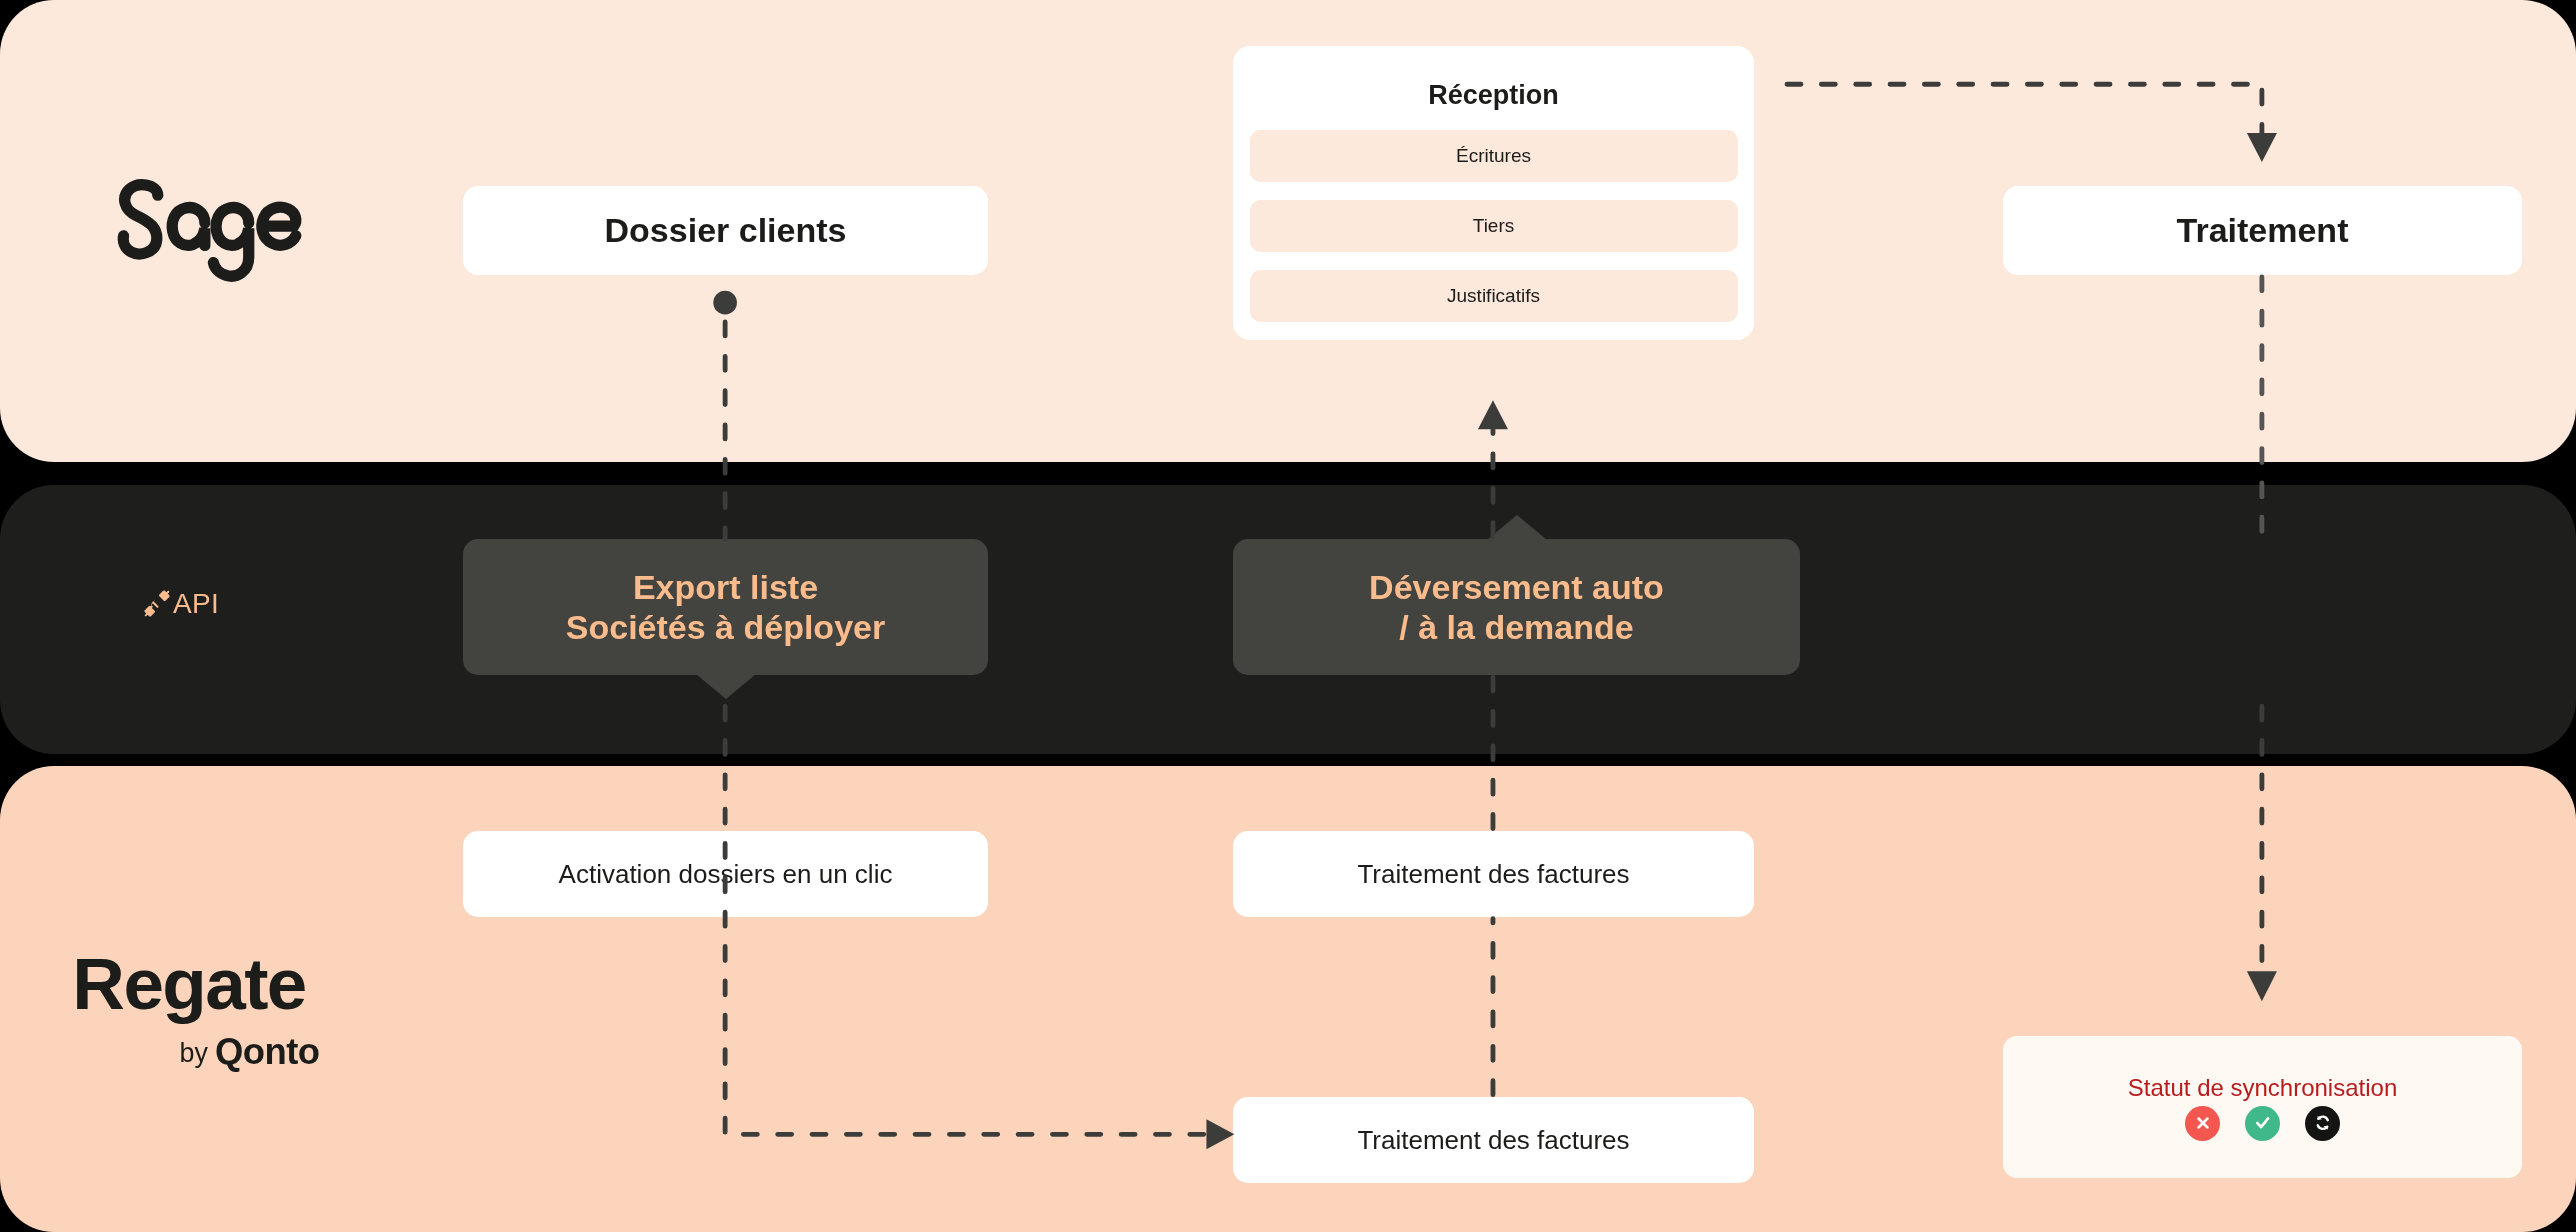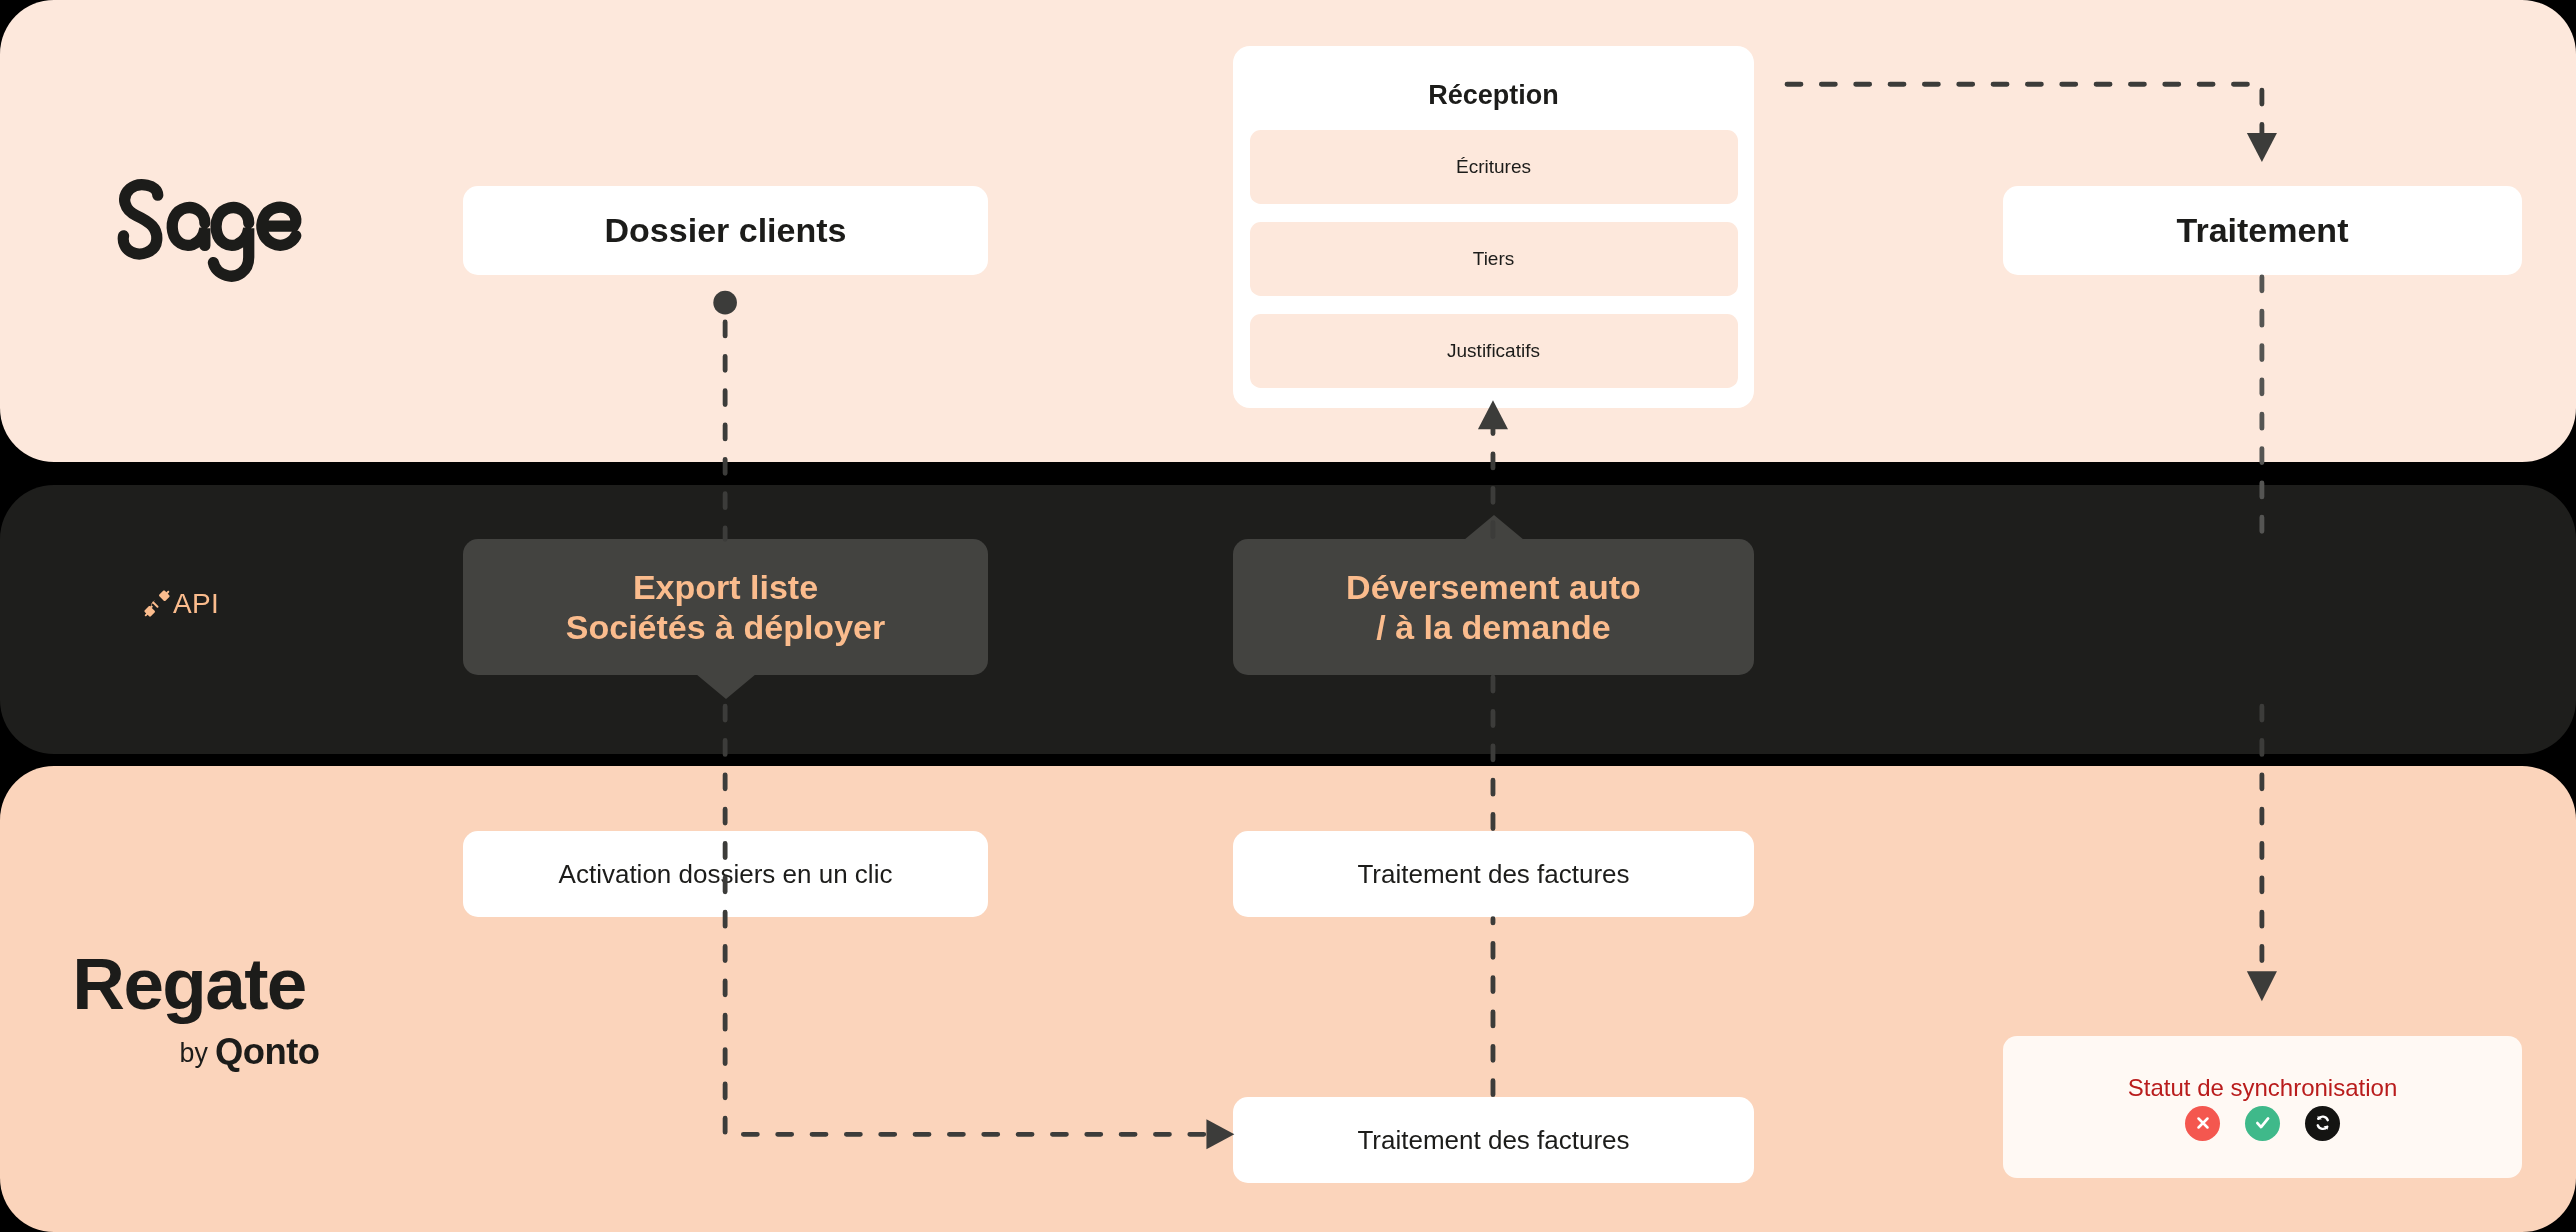--- a/index.html
+++ b/index.html
@@ -37,21 +37,21 @@
   .lbl-bold    { font-weight: 700; font-size: 34px; line-height: 1.18; }
   .lbl-reg     { font-weight: 400; font-size: 26px; line-height: 1.18; }
 
   
   .notch-down, .notch-up { position:absolute; left:50%; transform:translateX(-50%); width:0; height:0; }
   .notch-down { bottom:-23.6px; border-left:30px solid transparent; border-right:30px solid transparent; border-top:25px solid #434340; }
   .notch-up   { top:-23.6px;   border-left:30px solid transparent; border-right:30px solid transparent; border-bottom:25px solid #434340; }
 
   
   #card-reception {
-    position:absolute; left:1233px; top:46px; width:521px; height:362px;
+    position:absolute; left:1233px; top:46px; width:521px; height:294px;
     background:#FFFFFF; border-radius:17px; padding:18px 18px 18px 18px;
     display:flex; flex-direction:column; align-items:center;
   }
   #card-reception .rc-title { font-weight:700; font-size:27px; color:#1C1C1A; margin:16px 0 19.3px; }
   .rc-item {
     width:488px; height:74px; background:#FDE8DC; border-radius:10.7px;
     display:flex; align-items:center; justify-content:center;
     font-size:19px; color:#1C1C1A; font-weight:400; margin-bottom:18px;
   }
   .rc-item:last-child { margin-bottom:0; }
@@ -136,21 +136,21 @@
   <div class="card card-white" id="card-traitement" style="left:2003px; top:186px; width:519px; height:89px;">
     <span class="lbl-bold">Traitement</span>
   </div>
 
   <div class="card card-dark" id="card-export" style="left:463px; top:539px; width:525px; height:136px;">
     <span class="lbl-bold">Export liste</span>
     <span class="lbl-bold">Sociétés à déployer</span>
     <span class="notch-down"></span>
   </div>
 
-  <div class="card card-dark" id="card-deversement" style="left:1233px; top:539px; width:521px; height:136px;text-align:center;">
+  <div class="card card-dark" id="card-deversement" style="left:1233px; top:539px; width:567px; height:136px;text-align:center;">
     <span class="notch-up"></span>
     <span class="lbl-bold">Déversement auto</span>
     <span class="lbl-bold">/ à la demande</span>
   </div>
 
 
   <div class="card card-white" id="card-activation" style="left:463px; top:831px; width:525px; height:86px;">
     <span class="lbl-reg">Activation dossiers en un clic</span>
   </div>
 

